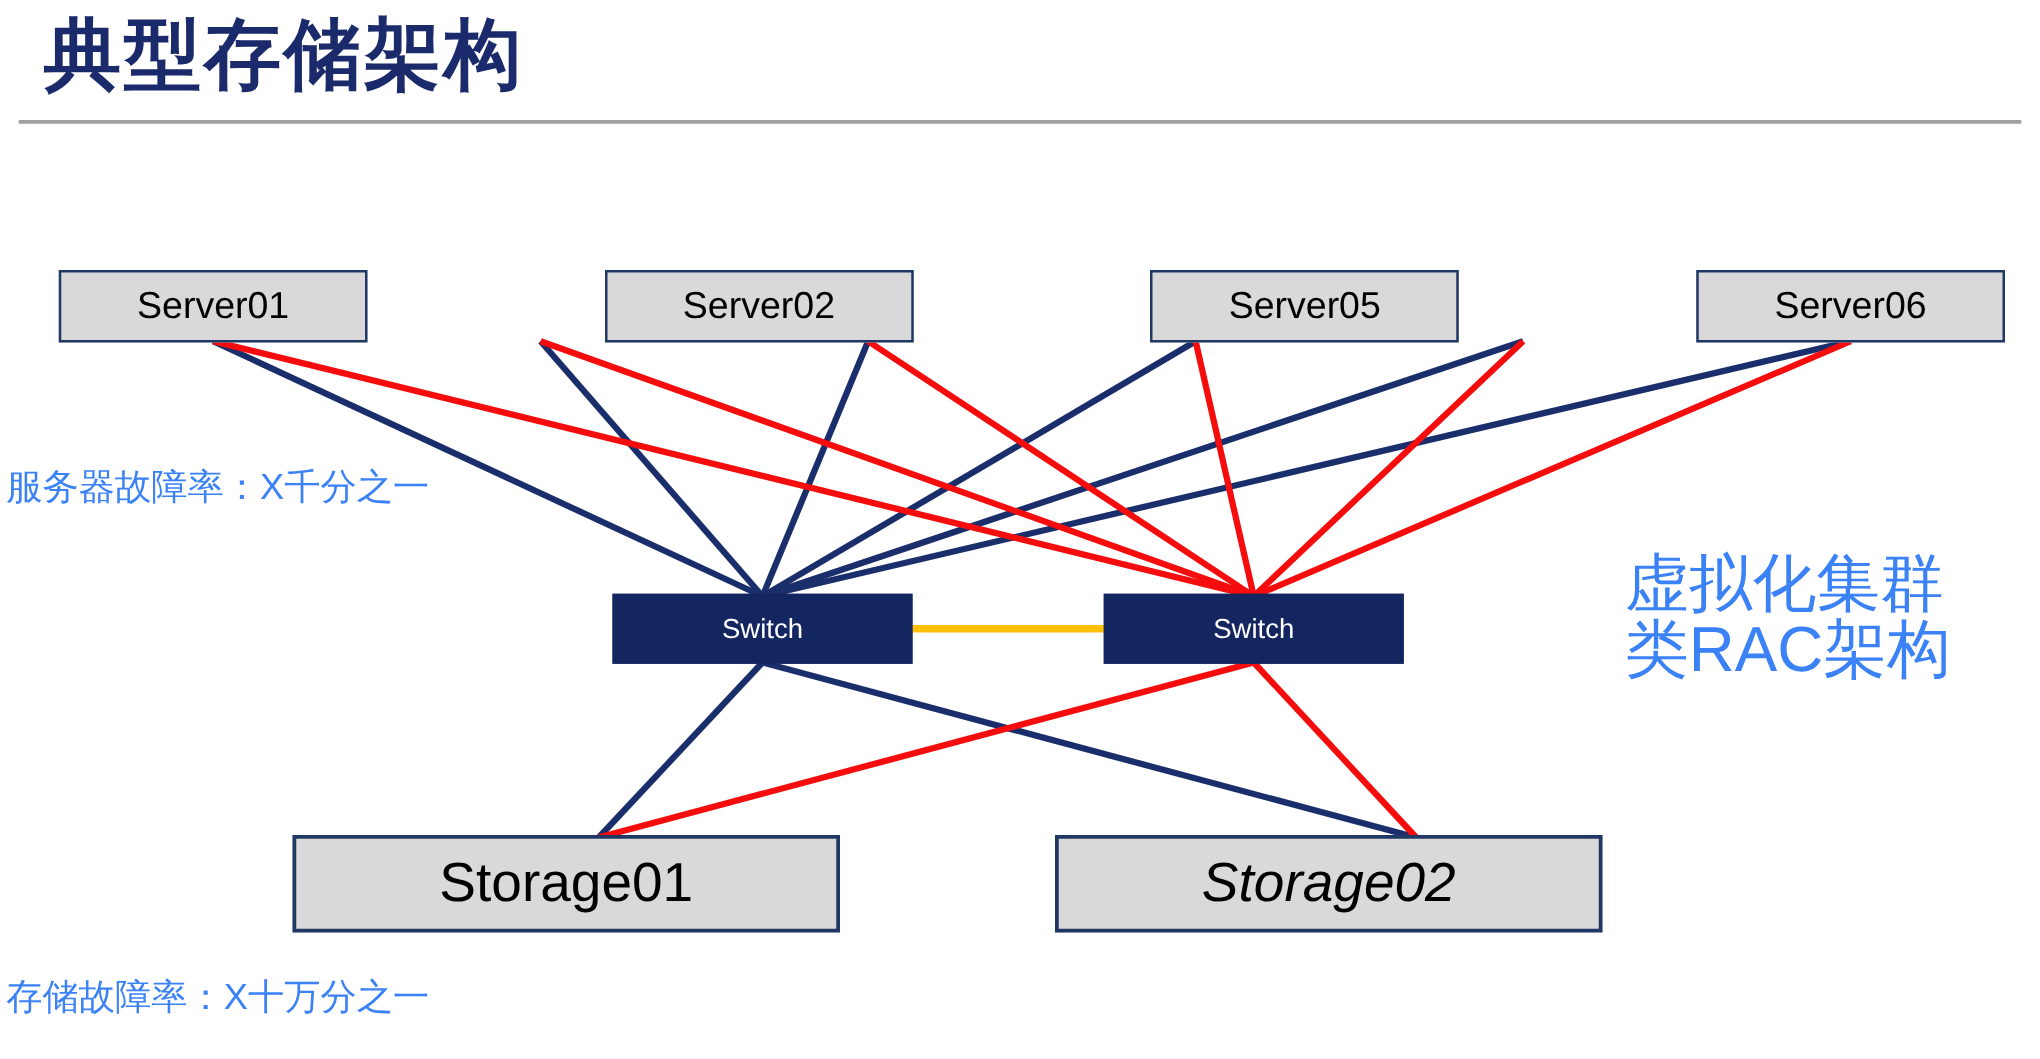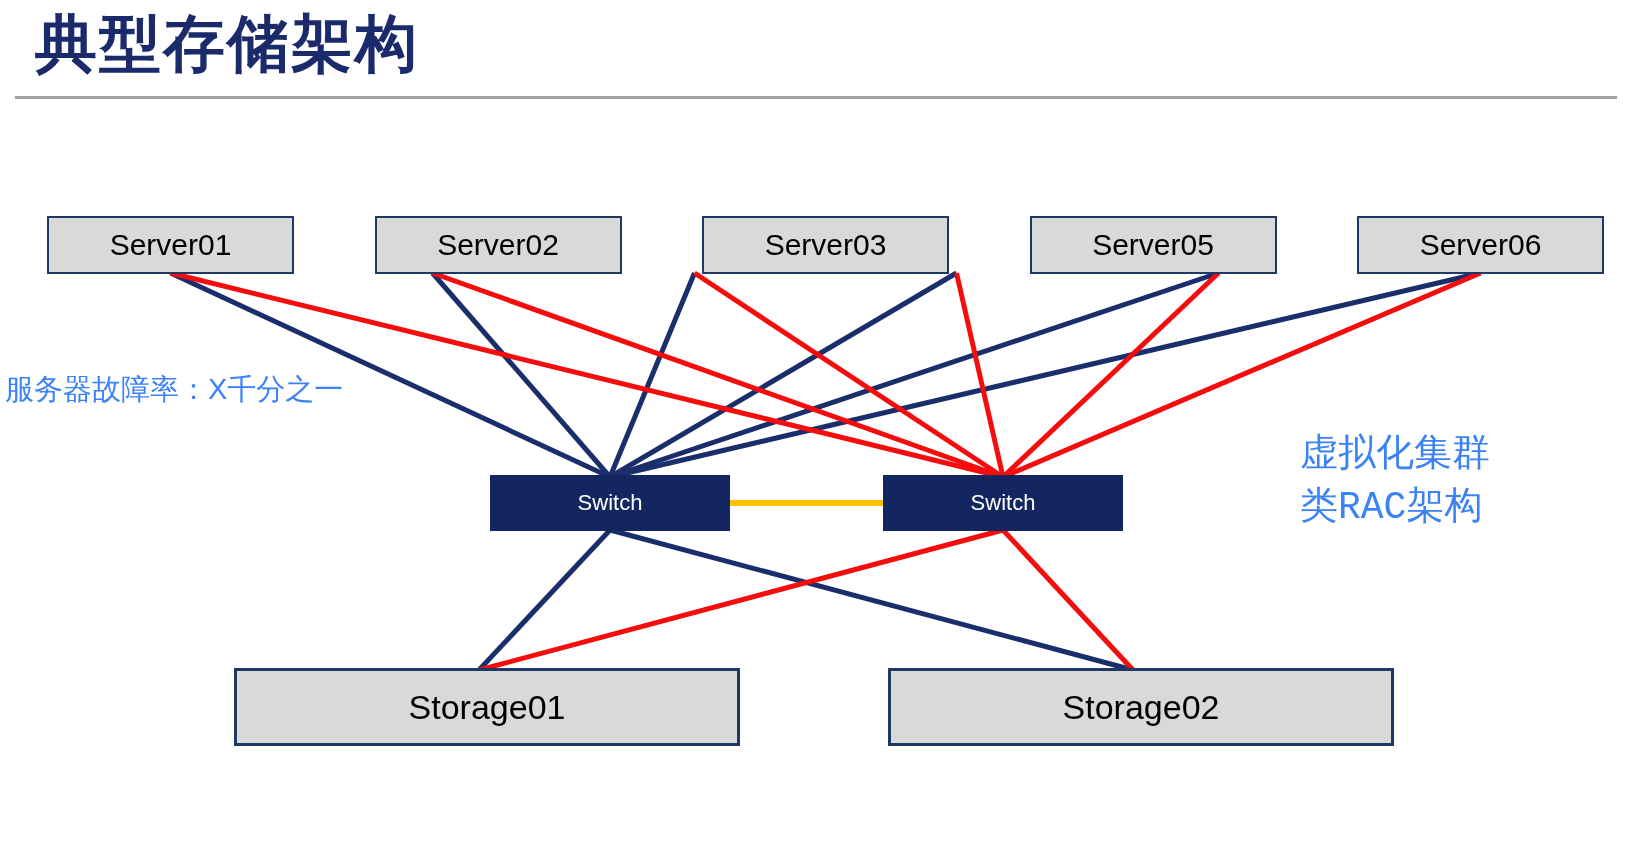--- a/index.html
+++ b/index.html
@@ -12,33 +12,33 @@
   }
   #wires{position:absolute;left:0;top:0;width:1632px;height:847px;z-index:1;}
   .node{position:absolute;display:flex;align-items:center;justify-content:center;z-index:2;box-sizing:border-box;}
   .gray-box{background:#D9D9D9;border:2px solid #1F3864;color:#000;}
   .server{width:247px;height:58px;font-size:30px;}
   .server-row{position:absolute;left:47px;top:216px;width:1557px;height:58px;display:flex;justify-content:space-between;z-index:2;}
   .server-row .server{position:static;}
   .switch{width:240px;height:56px;top:475px;background:#13265F;color:#ffffff;font-size:22px;border:1px solid #13265F;}
   #switch1{left:490px;}
   #switch2{left:883px;}
-  .storage{width:506px;height:78px;top:668px;font-size:34px;border-width:3px;}
+  .storage{width:438px;height:78px;top:668px;font-size:44px;border-width:3px;}
   #storage1{left:234px;}
-  #storage2{left:888px;}
+  #storage2{left:844px;font-style:italic;}
   #slide-title{
     position:absolute;left:35px;top:2px;
     font-size:62px;font-weight:700;letter-spacing:2px;
     color:#1B2A6B;z-index:2;font-family:Liberation Serif, serif;
   }
   #title-rule{position:absolute;left:15px;top:96px;width:1602px;height:3px;background:#A0A0A0;z-index:2;}
   .note{position:absolute;color:#3b82f6;z-index:2;white-space:nowrap;}
   #server-failure-note{left:5px;top:370px;font-size:29px;}
   #storage-failure-note{left:5px;top:778px;font-size:29px;}
-  #cluster-note{left:1300px;top:428px;font-size:38px;line-height:53px;font-family:Liberation Mono, monospace;}
+  #cluster-note{left:1300px;top:440px;font-size:51px;line-height:53px;}
 </style>
 </head>
 <body>
 
 <div id="slide">
 
   <div id="slide-title">典型存储架构</div>
   <div id="title-rule"></div>
 
   <svg id="wires" xmlns="http://www.w3.org/2000/svg">
@@ -62,23 +62,20 @@
     </svg>
 
   <div class="server-row">
     <div class="node gray-box server">
       <span>Server01</span>
     </div>
     <div class="node gray-box server">
       <span>Server02</span>
     </div>
     <div class="node gray-box server">
-      <span>Server03</span>
-    </div>
-    <div class="node gray-box server">
       <span>Server05</span>
     </div>
     <div class="node gray-box server">
       <span>Server06</span>
     </div>
   </div>
 
   <div class="note" id="server-failure-note">服务器故障率：X千分之一</div>
 
   <div class="node switch" id="switch1">
@@ -93,14 +90,15 @@
     <div>类RAC架构</div>
   </div>
 
   <div class="node gray-box storage" id="storage1">
     <span>Storage01</span>
   </div>
   <div class="node gray-box storage" id="storage2">
     <span>Storage02</span>
   </div>
 
+  <div class="note" id="storage-failure-note">存储故障率：X十万分之一</div>
 
 </div>
 
 </body></html>

